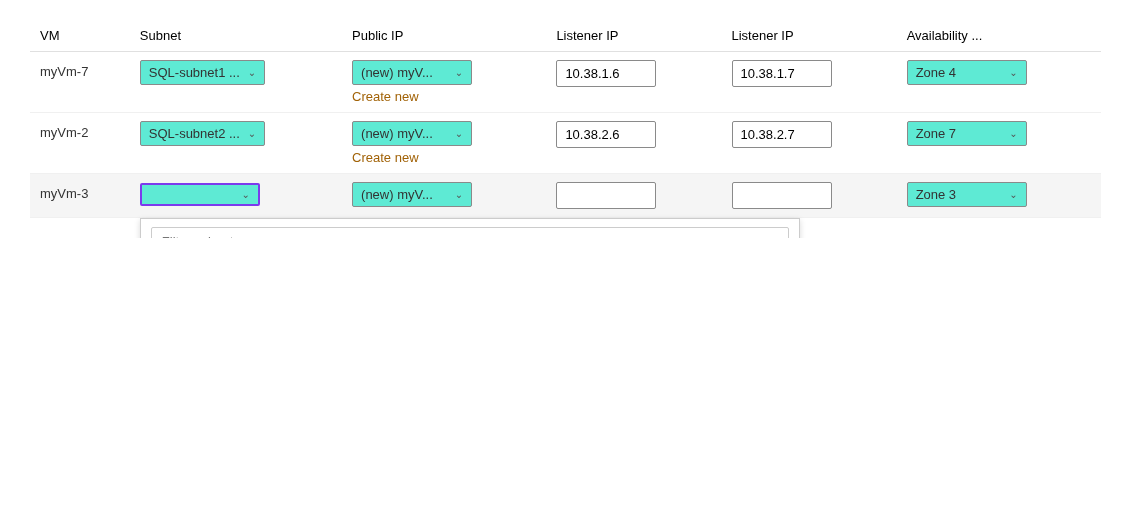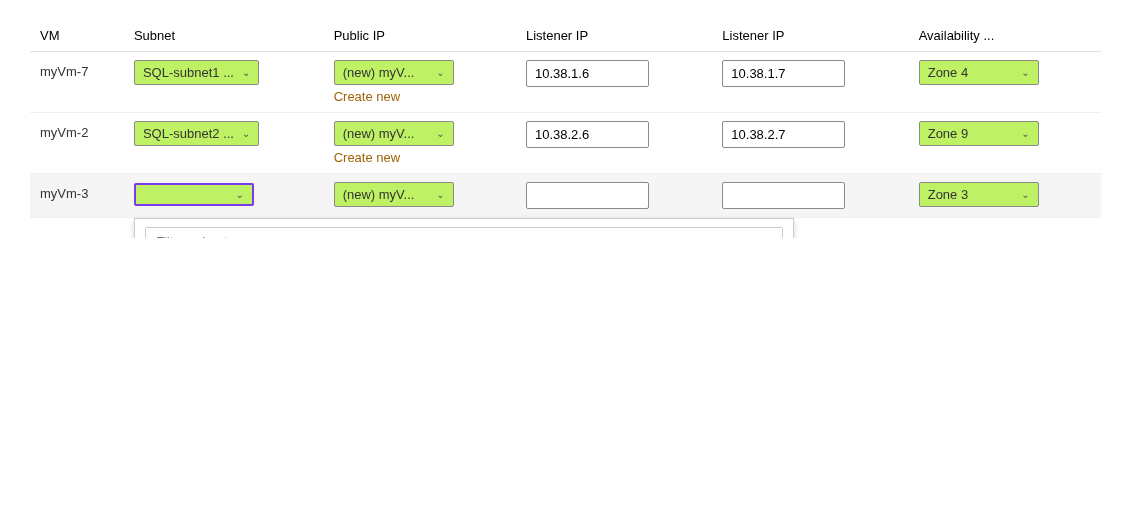--- a/index.html
+++ b/index.html
@@ -40,21 +40,21 @@
       padding-top: 12px;
     }
     .select-box {
       display: inline-flex;
       align-items: center;
       border: 1px solid #8a8a8a;
       border-radius: 2px;
       padding: 4px 8px;
       min-width: 120px;
       justify-content: space-between;
-      background: #bef264;
+      background: #5eead4;
       cursor: pointer;
       font-size: 13px;
     }
     .select-box.purple-border {
       border-color: #7c3aed;
       border-width: 2px;
     }
     .select-box .chevron {
       margin-left: 8px;
       font-size: 10px;
@@ -66,21 +66,21 @@
       font-size: 13px;
       margin-top: 4px;
       cursor: pointer;
       text-decoration: none;
     }
     .text-input {
       border: 1px solid #8a8a8a;
       border-radius: 2px;
       padding: 5px 8px;
       font-size: 13px;
-      width: 123px;
+      width: 100px;
       background: #fff;
     }
     .text-input.empty {
       background: #fff;
     }
     .dropdown-panel {
       position: absolute;
       background: #fff;
       border: 1px solid #ccc;
       box-shadow: 0 2px 6px rgba(0,0,0,0.15);
@@ -208,21 +208,21 @@
           <a class="create-new-link">Create new</a>
         </td>
         <td>
           <input class="text-input" type="text" value="10.38.2.6" style="">
         </td>
         <td>
           <input class="text-input" type="text" value="10.38.2.7" style="">
         </td>
         <td>
           <div class="select-box">
-            <span>Zone 9</span>
+            <span>Zone 7</span>
             <span class="chevron">⌄</span>
           </div>
         </td>
       </tr>
 
       <tr class="highlighted">
         <td class="vm-name">myVm-3</td>
         <td class="row3-td">
           <div class="row3-content">
             <div class="select-box purple-border">

